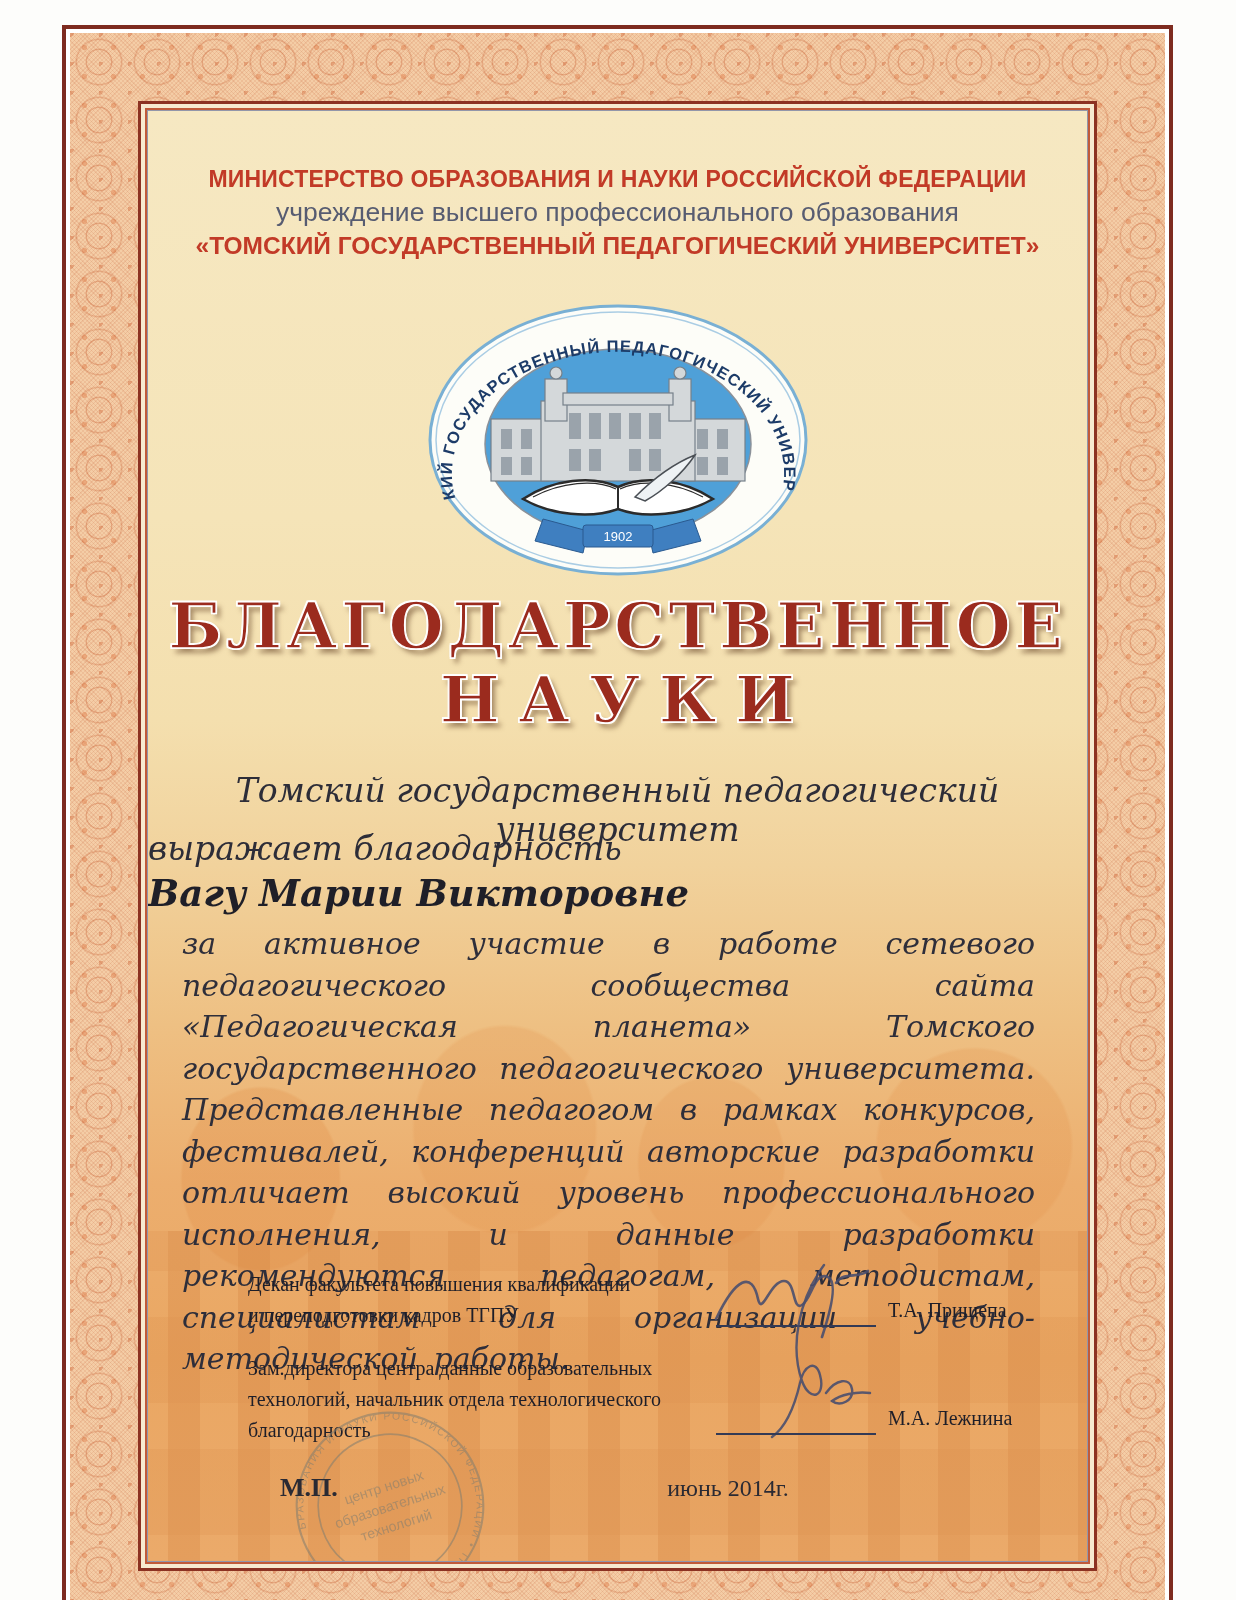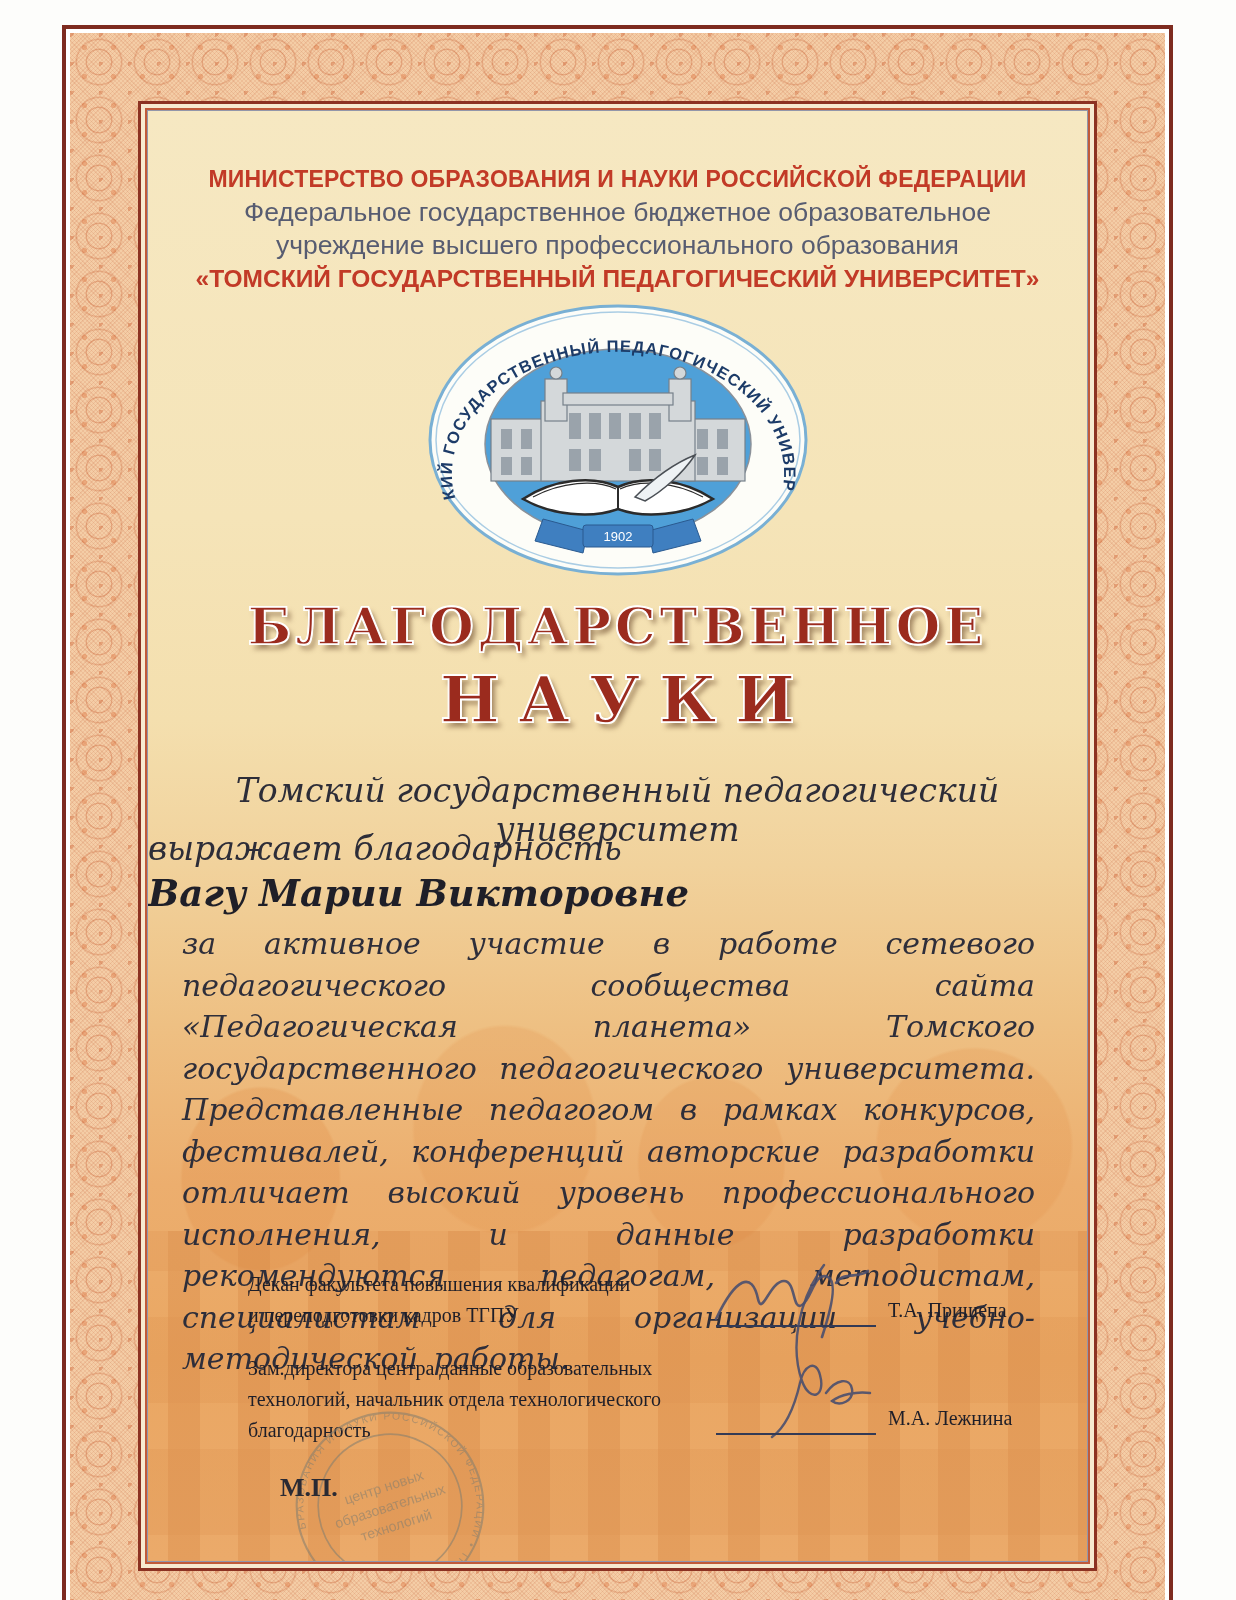--- a/index.html
+++ b/index.html
@@ -36,21 +36,21 @@
       repeating-linear-gradient(0deg, transparent 0 26px, rgba(210,126,60,.35) 26px 112px, transparent 112px 132px);}
   
   .hdr{position:absolute;left:0;right:0;top:52px;text-align:center;
        font-family:"Liberation Sans",sans-serif;}
   .hdr-red{color:#c23a27;font-weight:bold;font-size:23px;line-height:33px;letter-spacing:.2px;}
   .hdr-gray{color:#575c71;font-size:26.5px;line-height:33px;}
   .hdr-red2{color:#c23a27;font-weight:bold;font-size:24.5px;line-height:34px;}
   .emblem-wrap{position:absolute;left:0;right:0;top:190px;text-align:center;}
   .title-block{position:absolute;left:0;right:0;top:478px;text-align:center;
       font-family:"DejaVu Serif",serif;font-weight:bold;color:#9b2b1e;}
-  .title-l1{font-size:51px;line-height:74px;letter-spacing:4px;}
+  .title-l1{font-size:63px;line-height:74px;letter-spacing:4px;}
   .title-l2{font-size:63px;line-height:74px;letter-spacing:19px;padding-left:19px;}
   .title-block div{
       -webkit-text-stroke:1.3px #ffffff;
       text-shadow:-1px -1px 0 #fff,1px -1px 0 #fff,-1px 1px 0 #fff,1px 1px 0 #fff,
                   4px 5px 5px rgba(96,62,34,.55);}
   .intro1{position:absolute;left:0;right:0;top:660px;text-align:center;
       font-family:"DejaVu Serif",serif;font-style:italic;font-size:33px;color:#2d2d38;}
   .intro2{position:absolute;left:0;right:0;top:718px;
       font-family:"DejaVu Serif",serif;font-style:italic;font-size:33px;color:#2d2d38;}
   .recipient{position:absolute;left:0;right:0;top:760px;text-align:left;
@@ -84,21 +84,20 @@
     <div class="guilloche"></div>
     <div class="inner-frame">
       <div class="inner-frame2">
         <div class="content">
 
           <div class="wm-trees"></div>
           <div class="wm-building"></div>
 
           <div class="hdr">
             <div class="hdr-red">МИНИСТЕРСТВО ОБРАЗОВАНИЯ И НАУКИ РОССИЙСКОЙ ФЕДЕРАЦИИ</div>
-            <div class="hdr-gray">Федеральное государственное бюджетное образовательное</div>
             <div class="hdr-gray">учреждение высшего профессионального образования</div>
             <div class="hdr-red2">«ТОМСКИЙ ГОСУДАРСТВЕННЫЙ ПЕДАГОГИЧЕСКИЙ УНИВЕРСИТЕТ»</div>
           </div>
 
           <div class="emblem-wrap">
             <svg width="390" height="278" viewBox="0 0 390 278">
               <ellipse cx="195" cy="139" rx="188" ry="134" fill="#fdfdf8" stroke="#79b0d4" stroke-width="3"></ellipse>
               <ellipse cx="195" cy="139" rx="182" ry="128" fill="none" stroke="#aacde4" stroke-width="1.5"></ellipse>
               <ellipse cx="195" cy="143" rx="133" ry="95" fill="#4fa0d8" stroke="#8b9199" stroke-width="1.5"></ellipse>
 
@@ -195,18 +194,19 @@
               </text>
               <g fill="#877f6e" stroke="none" font-size="17" text-anchor="middle" font-family="Liberation Sans, sans-serif">
                 <text x="0" y="-18">центр новых</text>
                 <text x="0" y="6">образовательных</text>
                 <text x="0" y="30">технологий</text>
               </g>
             </g>
           </svg>
 
           <div class="seal-mark">М.П.</div>
+          <div class="date">июнь 2014г.</div>
 
         </div>
       </div>
     </div>
   </div>
 </div>
 
 </body></html>

